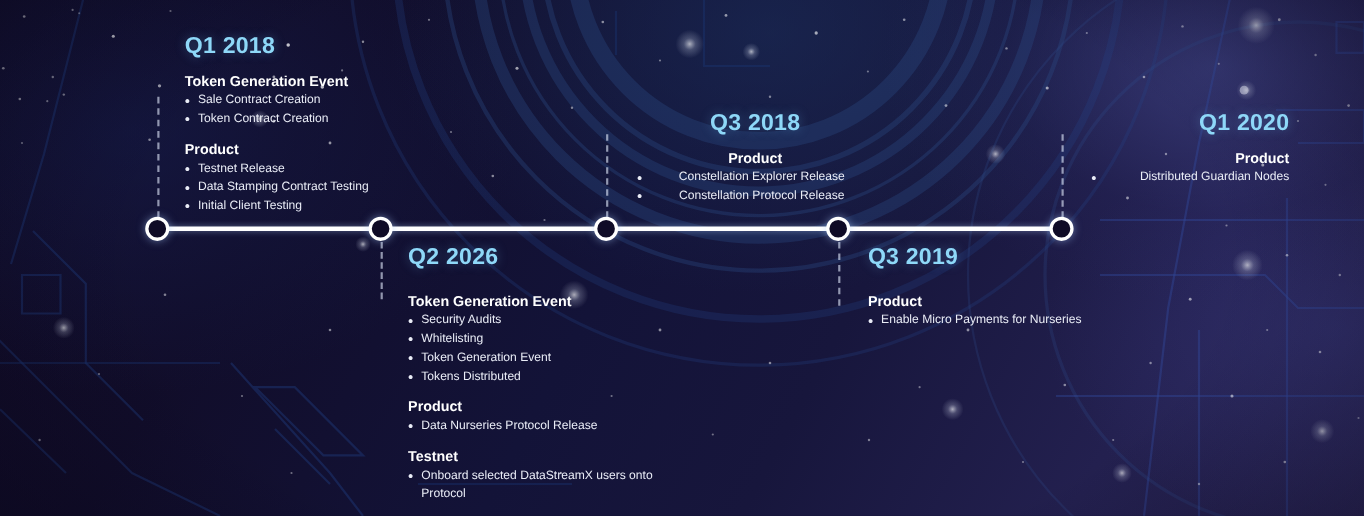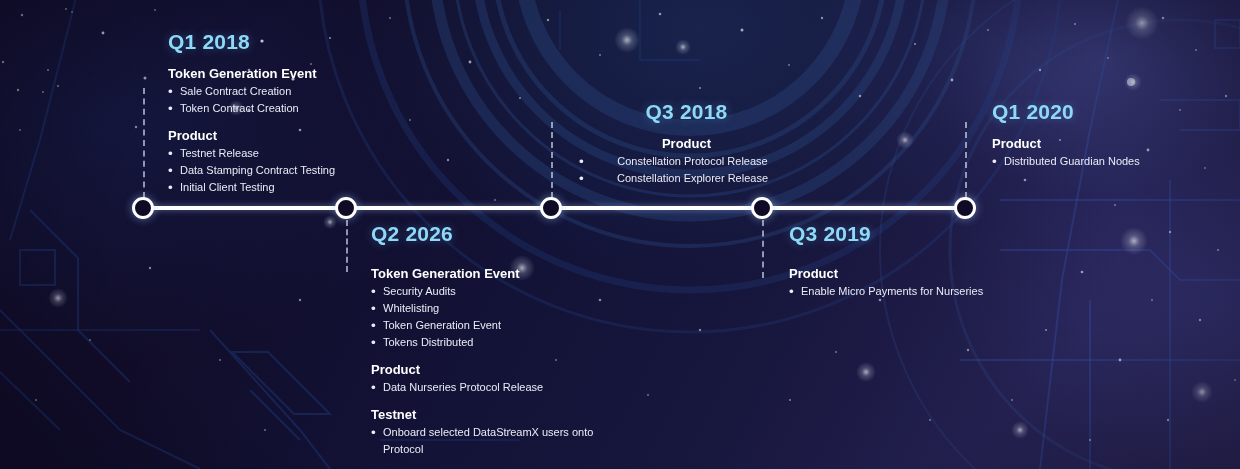--- a/index.html
+++ b/index.html
@@ -126,21 +126,21 @@
     top: -0.5px;
     color: #e9ecf6;
     font-size: 13.5px;
   }
 
   
   #block-q1-2018 { left: 168px; top: 30px; width: 230px; }
   #block-q2-2018 { left: 371px; top: 222px; width: 235px; }
   #block-q3-2018 { left: 579px; top: 100px; width: 215px; text-align: center; }
   #block-q3-2019 { left: 789px; top: 222px; width: 200px; }
-  #block-q1-2020 { left: 992px; top: 100px; width: 180px; }
+  #block-q1-2020 { left: 992px; top: 100px; width: 180px; text-align: right; }
 
   #block-q2-2018 .q-title,
   #block-q3-2019 .q-title { margin-bottom: 20px; }
 </style>
 </head>
 <body>
 
 <div id="timeline-root">
 
   <svg class="bg-layer" id="bg-arcs" viewBox="0 0 1240 469" preserveAspectRatio="none" aria-hidden="true">
@@ -356,22 +356,22 @@
         <li>Onboard selected DataStreamX users onto Protocol</li>
       </ul>
     </div>
   </div>
 
   <div class="block" id="block-q3-2018">
     <div class="q-title">Q3 2018</div>
     <div class="group">
       <div class="group-title">Product</div>
       <ul class="items">
+        <li>Constellation Explorer Release</li>
         <li>Constellation Protocol Release</li>
-        <li>Constellation Explorer Release</li>
       </ul>
     </div>
   </div>
 
   <div class="block" id="block-q3-2019">
     <div class="q-title">Q3 2019</div>
     <div class="group">
       <div class="group-title">Product</div>
       <ul class="items">
         <li>Enable Micro Payments for Nurseries</li>

